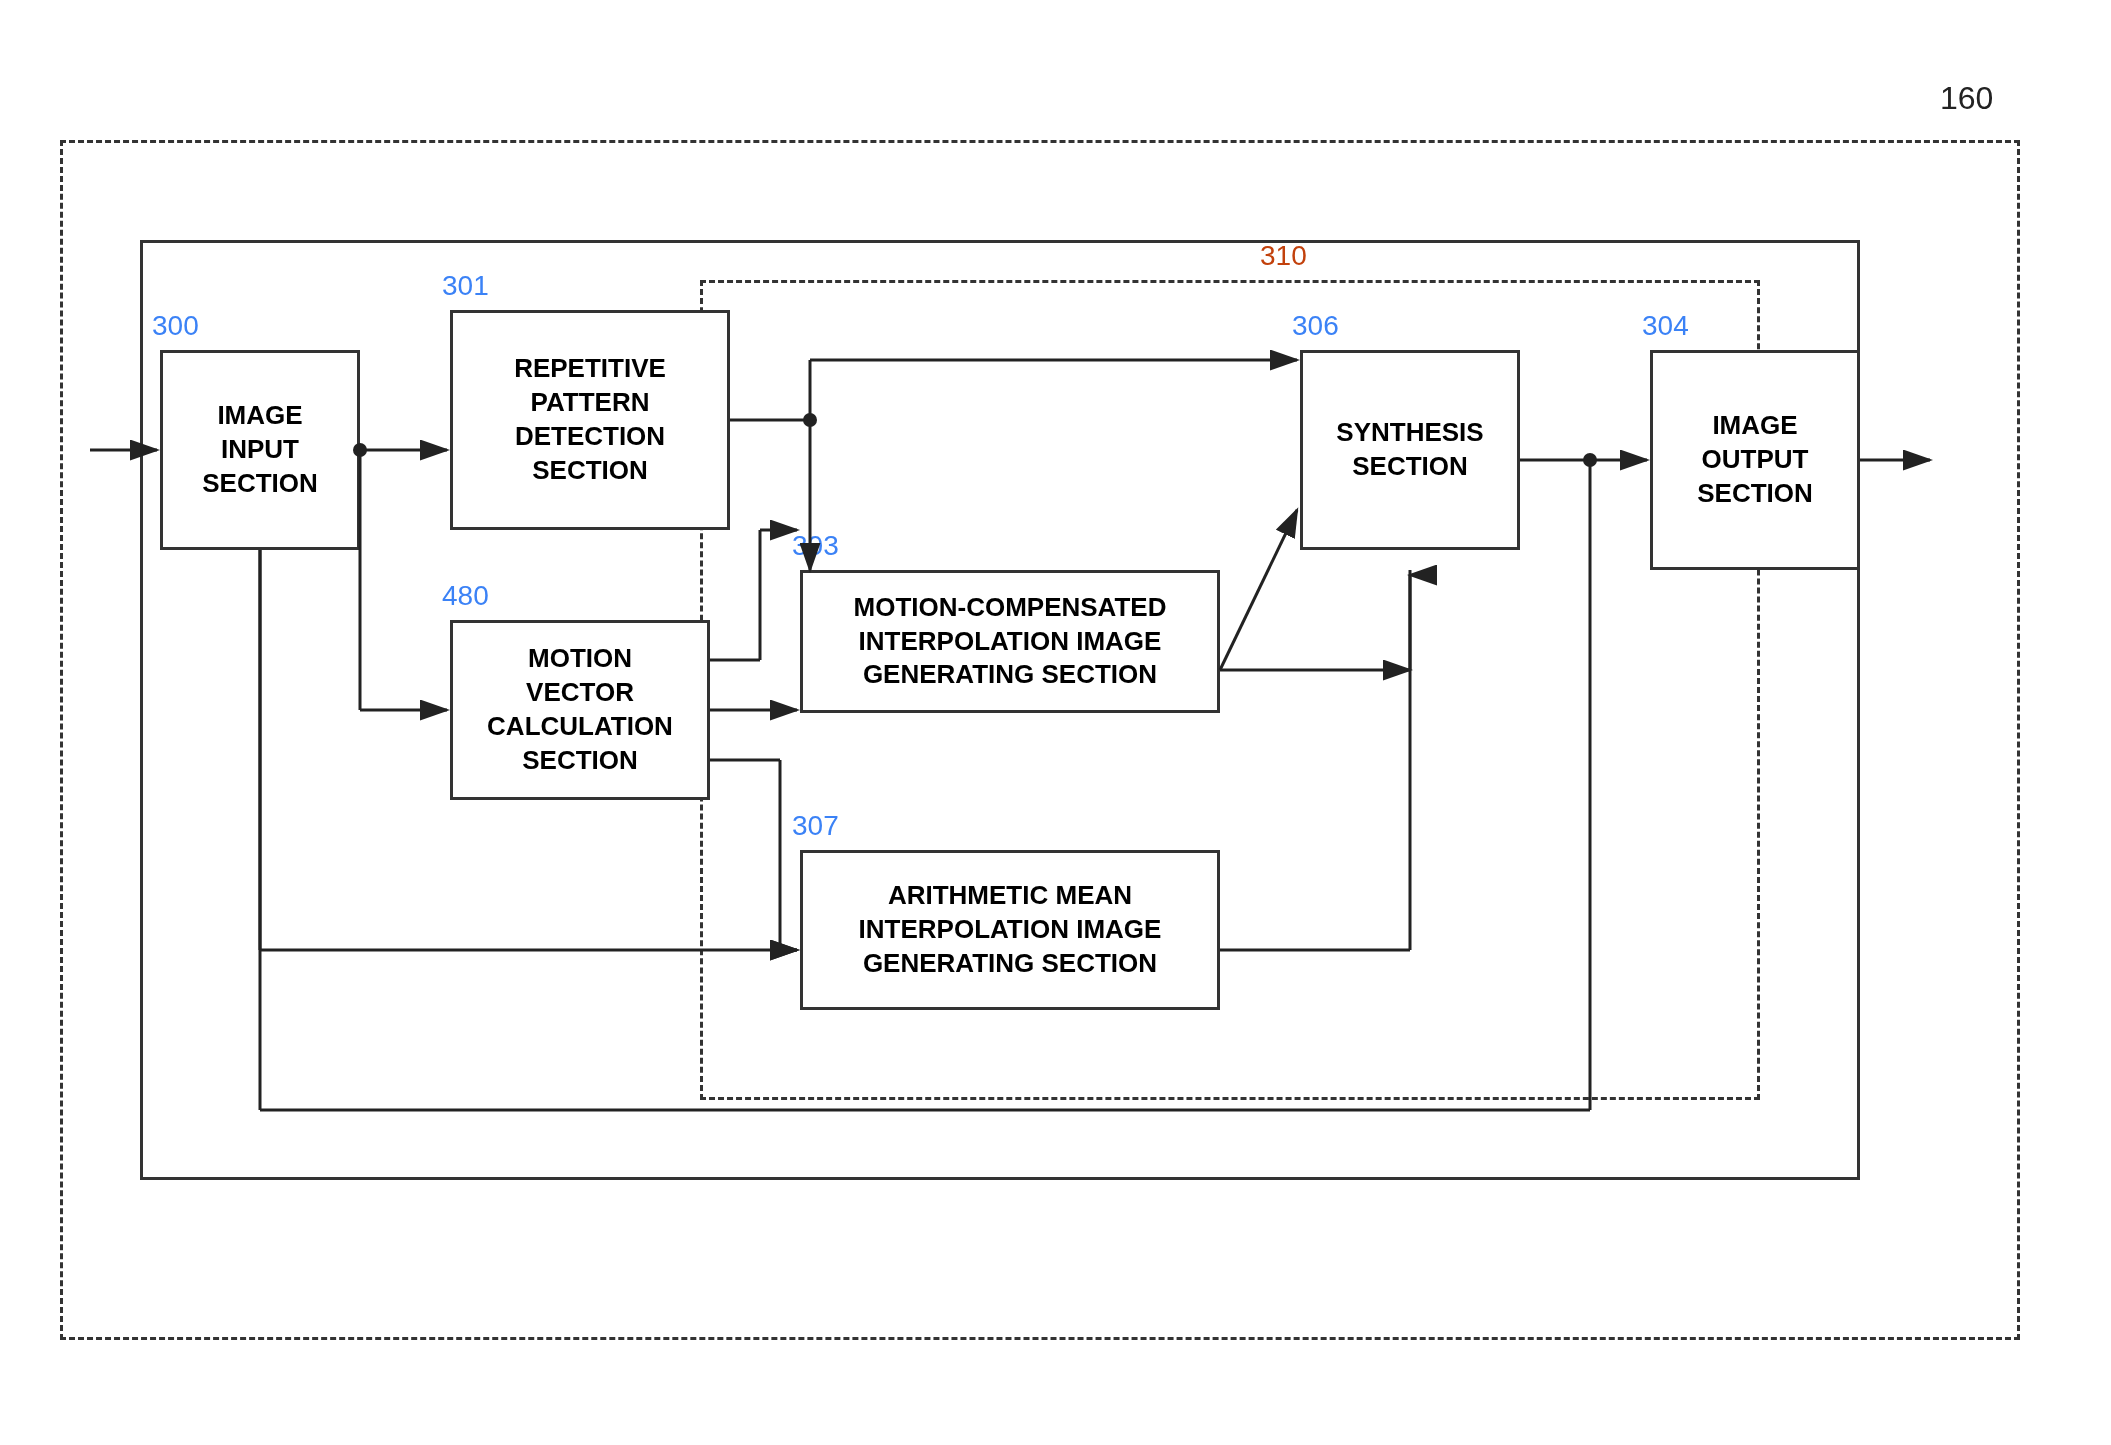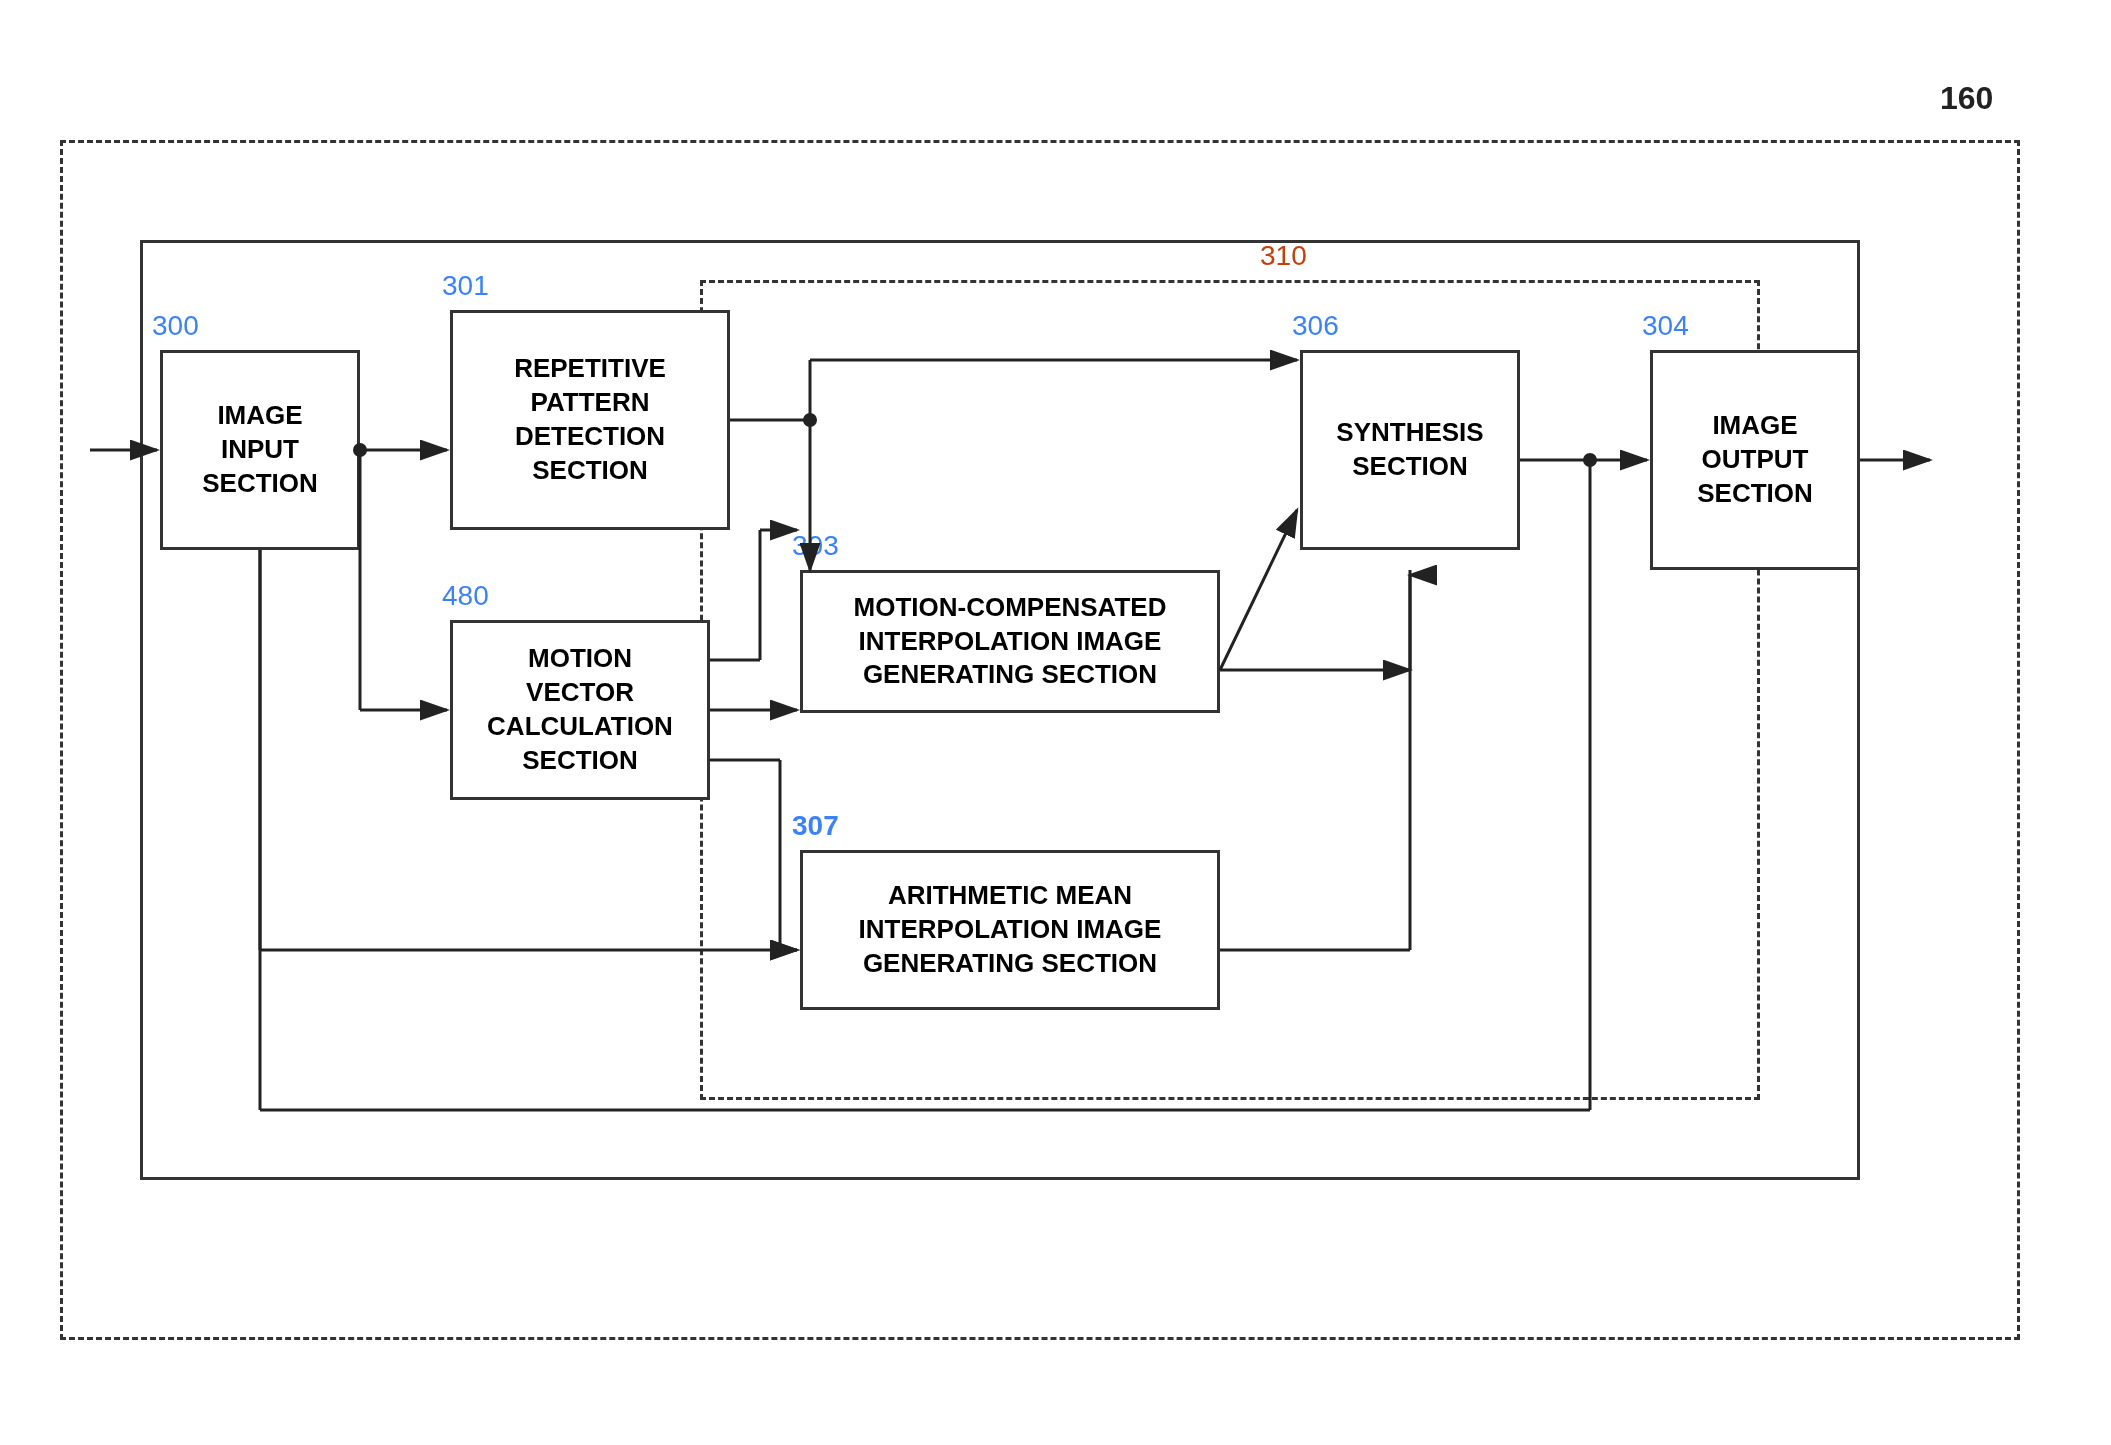--- a/index.html
+++ b/index.html
@@ -28,21 +28,21 @@
       width: 1960px;
       height: 1200px;
       border: 3px dashed #333;
     }
 
     .label-160 {
       position: absolute;
       top: 20px;
       left: 1880px;
       font-size: 32px;
-      font-weight: bold;
+      font-weight: normal;
       color: #222;
     }
 
     
     .inner-box {
       position: absolute;
       top: 180px;
       left: 80px;
       width: 1720px;
       height: 940px;
@@ -140,21 +140,21 @@
   <div class="ref-label" style="left:1232px; top:250px;">306</div>
 
   <div class="block" style="left:1590px; top:290px; width:210px; height:220px;">
     <span>IMAGE<br>OUTPUT<br>SECTION</span>
   </div>
   <div class="ref-label" style="left:1582px; top:250px;">304</div>
 
   <div class="block" style="left:740px; top:790px; width:420px; height:160px;">
     <span>ARITHMETIC MEAN<br>INTERPOLATION IMAGE<br>GENERATING SECTION</span>
   </div>
-  <div class="ref-label" style="left:732px; top:750px;font-weight:bold;">307</div>
+  <div class="ref-label" style="left:732px; top:750px;">307</div>
 
   <svg class="arrows-svg" xmlns="http://www.w3.org/2000/svg">
     <defs>
       <marker id="arrowhead" markerWidth="10" markerHeight="7" refX="9" refY="3.5" orient="auto">
         <polygon points="0 0, 10 3.5, 0 7" fill="#222"></polygon>
       </marker>
       <marker id="arrowhead-left" markerWidth="10" markerHeight="7" refX="1" refY="3.5" orient="auto">
         <polygon points="10 0, 0 3.5, 10 7" fill="#222"></polygon>
       </marker>
       <marker id="arrowhead-up" markerWidth="7" markerHeight="10" refX="3.5" refY="1" orient="auto">

